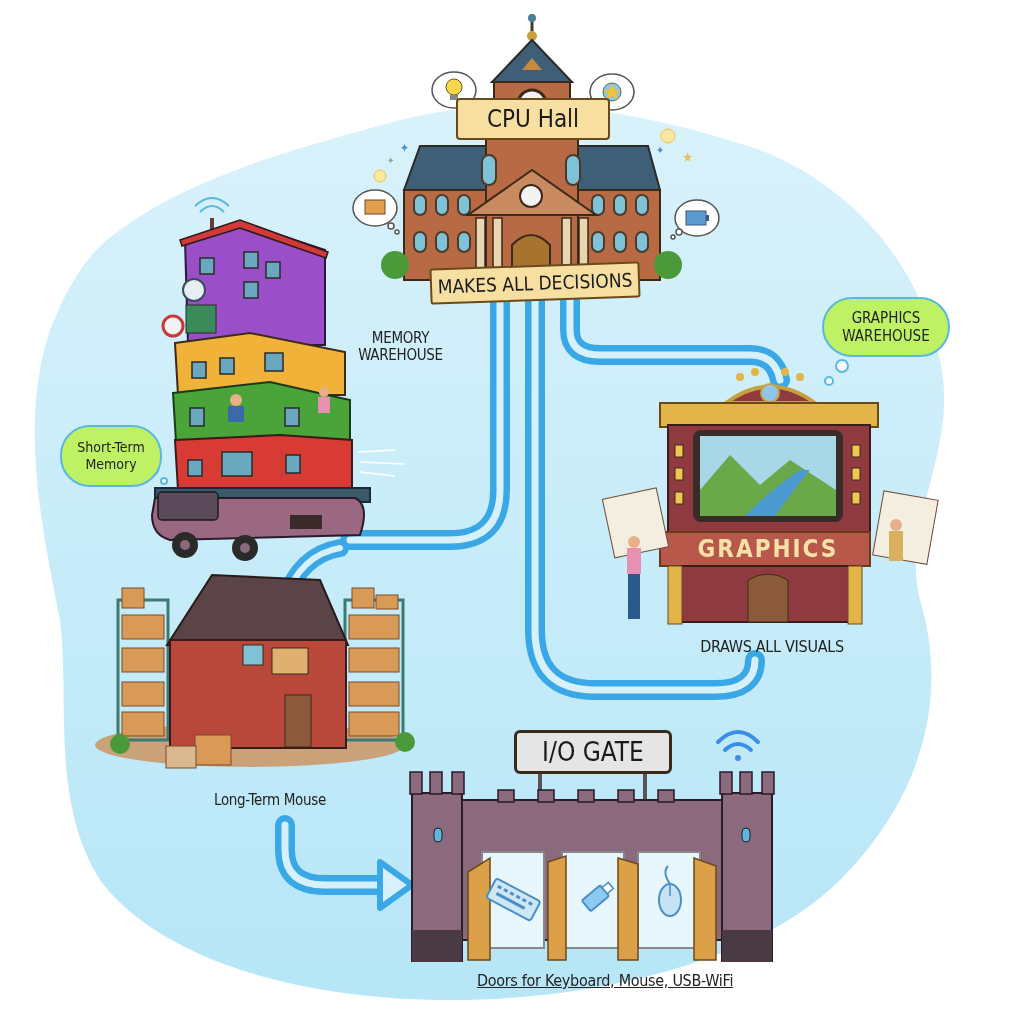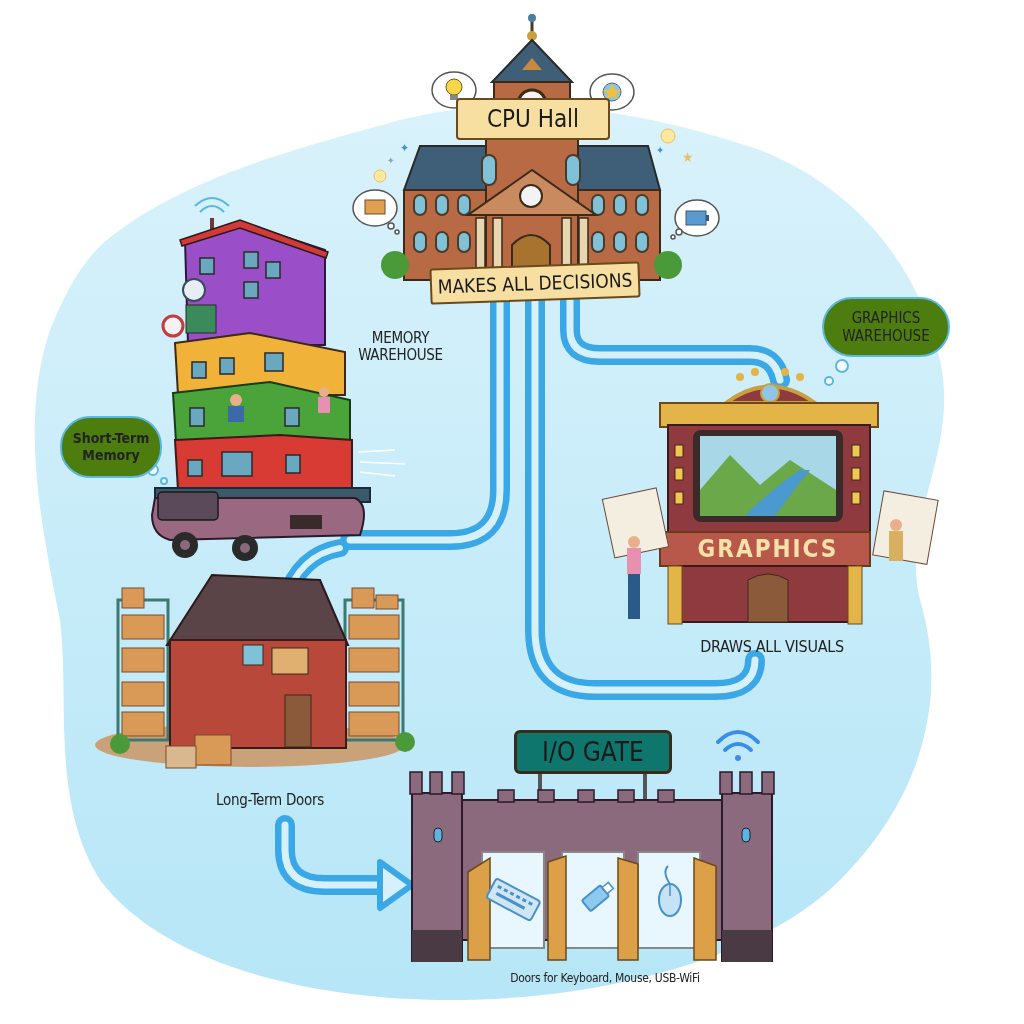--- a/index.html
+++ b/index.html
@@ -1,22 +1,22 @@
 <!DOCTYPE html>
 <html><head>
 <meta charset="utf-8">
 <style>
   html,body{margin:0;padding:0;}
   body{width:1024px;height:1024px;overflow:hidden;background:#ffffff;font-family:"DejaVu Sans Condensed","DejaVu Sans",sans-serif;position:relative;}
   .stage{position:absolute;left:0;top:0;width:1024px;height:1024px;}
   svg.bg{position:absolute;left:0;top:0;}
   .lbl{position:absolute;color:#222;text-align:center;line-height:1.15;letter-spacing:-0.3px;}
-  .cloud{position:absolute;background:#4d7c0f;border:2px solid #5ab8e0;border-radius:40px;display:flex;align-items:center;justify-content:center;text-align:center;color:#222;line-height:1.2;}
+  .cloud{position:absolute;background:#bef264;border:2px solid #5ab8e0;border-radius:40px;display:flex;align-items:center;justify-content:center;text-align:center;color:#222;line-height:1.2;}
   .banner{position:absolute;background:#f6dfa0;border:2px solid #6a4a1a;display:flex;align-items:center;justify-content:center;color:#1a1a1a;font-weight:normal;}
-  .sign{position:absolute;background:#0f766e;border:3px solid #3a2a1a;border-radius:6px;display:flex;align-items:center;justify-content:center;color:#1a1a1a;}
+  .sign{position:absolute;background:#e5e5e5;border:3px solid #3a2a1a;border-radius:6px;display:flex;align-items:center;justify-content:center;color:#1a1a1a;}
   .tlabel{position:absolute;color:#f6e2a8;font-weight:bold;letter-spacing:2px;display:flex;align-items:center;justify-content:center;}
 </style>
 </head>
 <body>
 
 <div class="stage">
 
   <svg class="bg" width="1024" height="1024" viewBox="0 0 1024 1024">
     <defs>
       <linearGradient id="blobg" x1="0" y1="0" x2="0" y2="1">
@@ -347,30 +347,30 @@
   </svg>
 
   <div class="banner" style="left:456px;top:98px;width:150px;height:38px;border-radius:4px;font-size:24px;">
     <span>CPU Hall</span>
   </div>
   <div class="banner" style="left:430px;top:265px;width:206px;height:32px;border-radius:3px;font-size:19px;transform:rotate(-2deg);">
     <span>MAKES ALL DECISIONS</span>
   </div>
 
   <div class="lbl" style="left:348px;top:330px;width:105px;font-size:15px;">MEMORY WAREHOUSE</div>
-  <div class="cloud" style="left:60px;top:416px;width:98px;height:58px;font-size:14px;border-radius:30px;font-weight:bold;">
+  <div class="cloud" style="left:60px;top:425px;width:98px;height:58px;font-size:14px;border-radius:30px;">
     <span style="width:80px;">Short-Term Memory</span>
   </div>
 
-  <div class="lbl" style="left:180px;top:792px;width:180px;font-size:15px;">Long-Term Doors</div>
+  <div class="lbl" style="left:180px;top:792px;width:180px;font-size:15px;">Long-Term Mouse</div>
 
   <div class="cloud" style="left:822px;top:297px;width:124px;height:56px;font-size:15px;border-radius:32px;">
     <span style="width:100px;">GRAPHICS WAREHOUSE</span>
   </div>
   <div class="tlabel" style="left:678px;top:532px;width:180px;height:34px;font-size:24px;">GRAPHICS</div>
   <div class="lbl" style="left:672px;top:638px;width:200px;font-size:16px;">DRAWS ALL VISUALS</div>
 
   <div class="sign" style="left:514px;top:730px;width:152px;height:38px;font-size:26px;">
     <span>I/O GATE</span>
   </div>
-  <div class="lbl" style="left:420px;top:972px;width:370px;font-size:12px;">Doors for Keyboard, Mouse, USB-WiFi</div>
+  <div class="lbl" style="left:420px;top:972px;width:370px;font-size:16px;text-decoration:underline;">Doors for Keyboard, Mouse, USB-WiFi</div>
 
 </div>
 
 </body></html>

